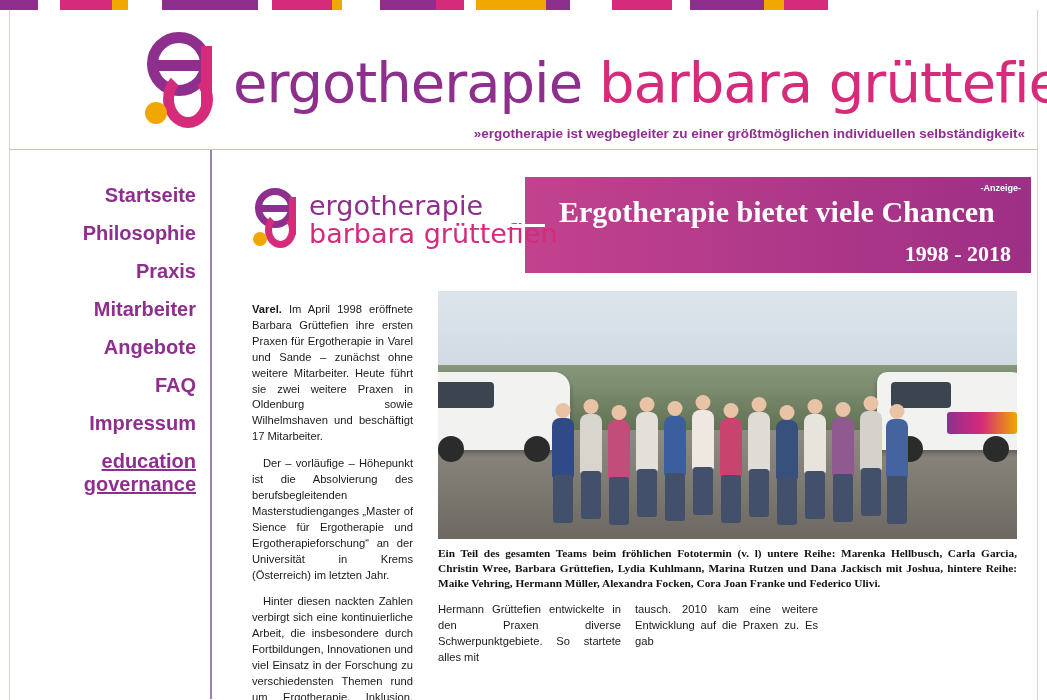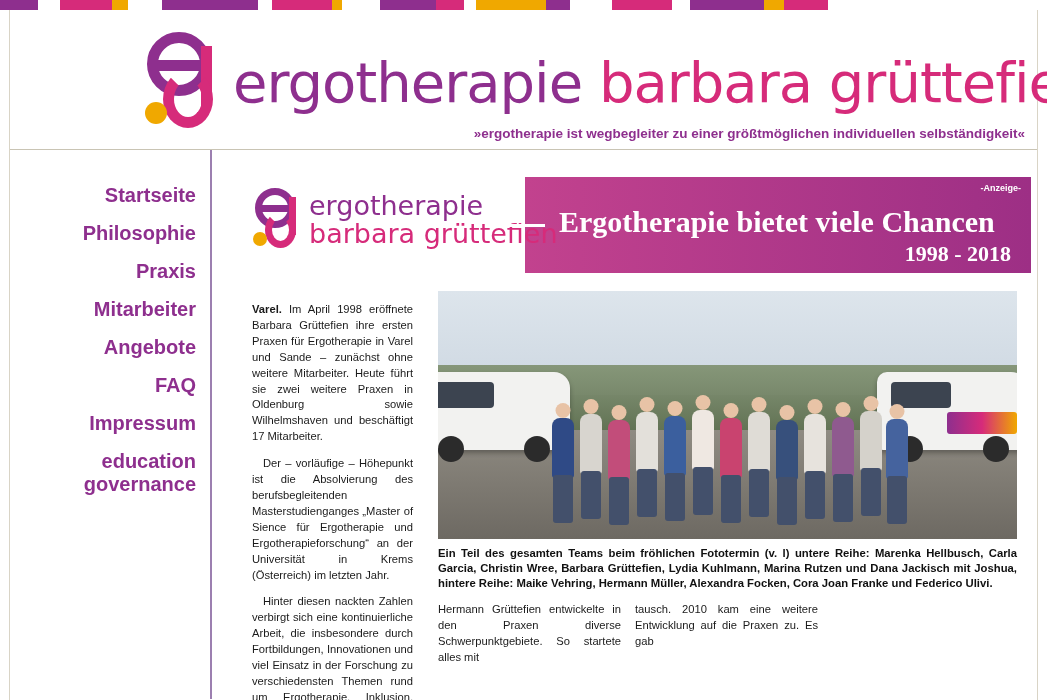--- a/index.html
+++ b/index.html
@@ -125,21 +125,21 @@
     display: block;
     padding: 0 14px 0 0;
     margin-bottom: 15px;
     font-size: 20px;
     font-weight: bold;
     color: #8e2f8e;
     text-decoration: none;
     line-height: 1.15;
     cursor: pointer;
   }
-  .nav-item.two-line { margin-bottom: 19px; }
+  .nav-item.two-line { margin-bottom: 19px; text-decoration: underline; }
   .nav-item span { display: block; }
 
   
   .main {
     flex: 1;
     padding: 27px 6px 0 29px;
   }
 
   
   .banner {
@@ -189,21 +189,21 @@
   .banner-words .l1 { font-size: 27px; color: #8e2f8e; }
   .banner-words .l2 { font-size: 27px; color: #d62b7a; }
   .banner-rule {
     position: absolute;
     left: 248px; top: 47px;
     width: 56px; height: 3px;
     background: #ffffff;
   }
   .banner-headline {
     position: absolute;
-    left: 318px; top: 28px;
+    left: 318px; top: 18px;
     font-size: 30px;
     font-weight: bold;
     color: #ffffff;
     font-family: "Liberation Serif", serif;
     white-space: nowrap;
     text-align: center;
   }
   .banner-anzeige {
     position: absolute;
     right: 10px; top: 6px;
@@ -313,20 +313,21 @@
   }
 
   .caption {
     width: 579px;
     margin-top: 7px;
     font-size: 11.3px;
     font-weight: bold;
     line-height: 1.33;
     color: #111;
     text-align: justify;
+    font-family: Liberation Serif, serif;
   }
 
   .lower-cols {
     display: flex;
     margin-top: 11px;
     width: 579px;
     gap: 14px;
   }
   .lower-cols .lc {
     width: 183px;

